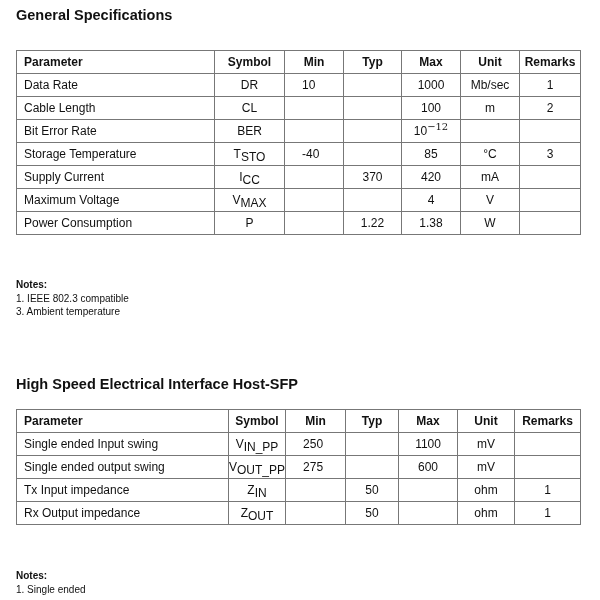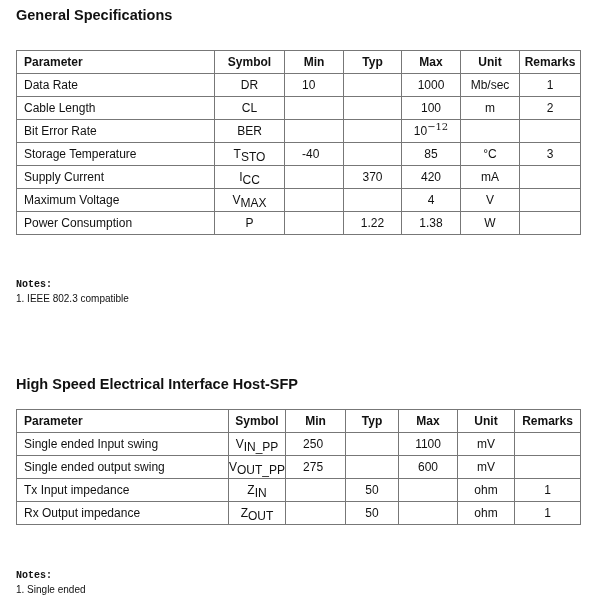--- a/index.html
+++ b/index.html
@@ -8,21 +8,21 @@
   .h1 { position:absolute; left:16px; font-weight:bold; font-size:14.5px; }
   table { position:absolute; border-collapse:collapse; font-size:12px; table-layout:fixed; }
   td, th { border:1px solid #777; padding:0; height:22px; line-height:22px; white-space:nowrap; overflow:hidden; }
   th { font-weight:bold; }
   .l { text-align:left; padding-left:7px; }
   .c { text-align:center; }
   .mn { text-align:left; padding-left:17px; }
   sub { font-size:12px; vertical-align:-3px; line-height:0; }
   sup { font-size:10px; vertical-align:5px; line-height:0; font-family:"DejaVu Serif", serif; }
   .notes { position:absolute; left:16px; font-size:10px; line-height:13.5px; }
-  .notes .nt { font-weight:bold;font-family:Liberation Mono, monospace; }
+  .notes .nt { font-weight:bold; }
   #t1 { left:16px; top:50px; }
   #t2 { left:16px; top:409px; }
 </style>
 </head>
 <body>
 
 <div class="h1" style="top:7px;">General Specifications</div>
 
 <table id="t1">
   <colgroup>
@@ -108,20 +108,21 @@
         <td class="c"><span>1.38</span></td>
         <td class="c">W</td>
         <td class="c"></td>
       </tr>
     </tbody>
 </table>
 
 <div class="notes" style="top:278px;">
   <div class="nt">Notes:</div>
   <div>1. IEEE 802.3 compatible</div>
+  <div>3. Ambient temperature</div>
 </div>
 
 <div class="h1" style="top:376px;">High Speed Electrical Interface Host-SFP</div>
 
 <table id="t2">
   <colgroup>
     <col style="width:212px">
       <col style="width:55px">
       <col style="width:60px">
       <col style="width:53px">

